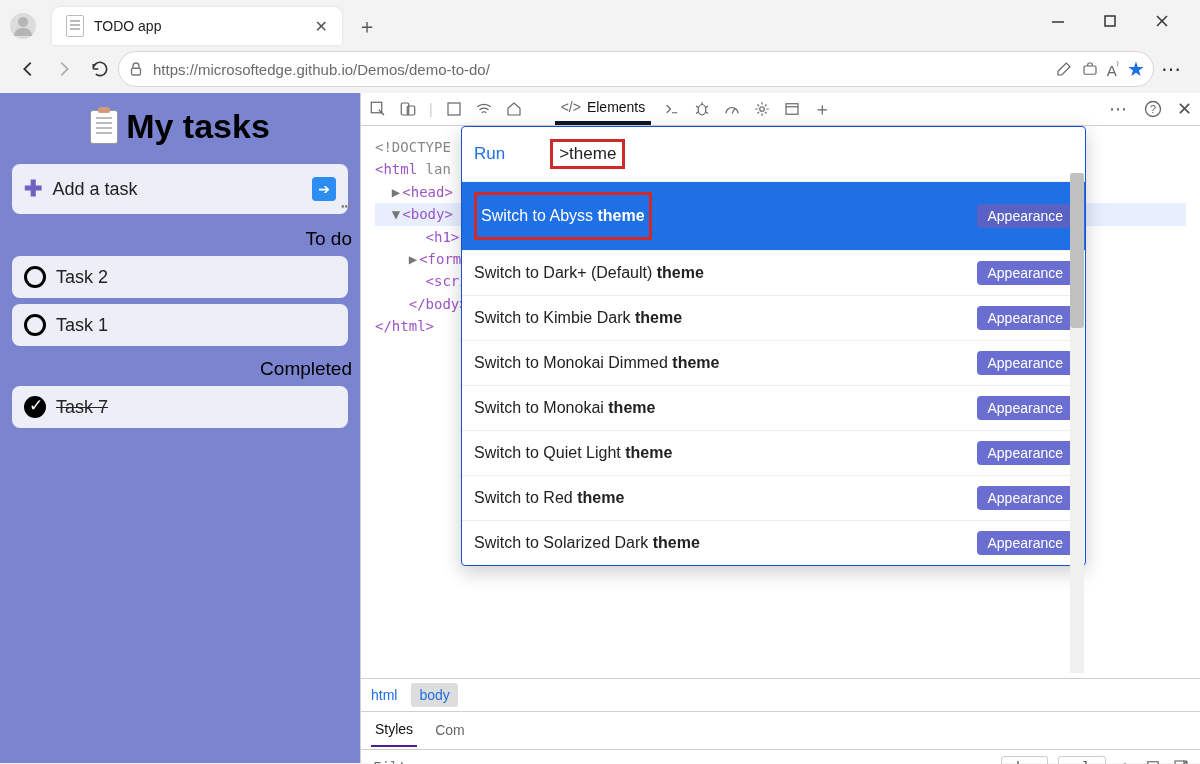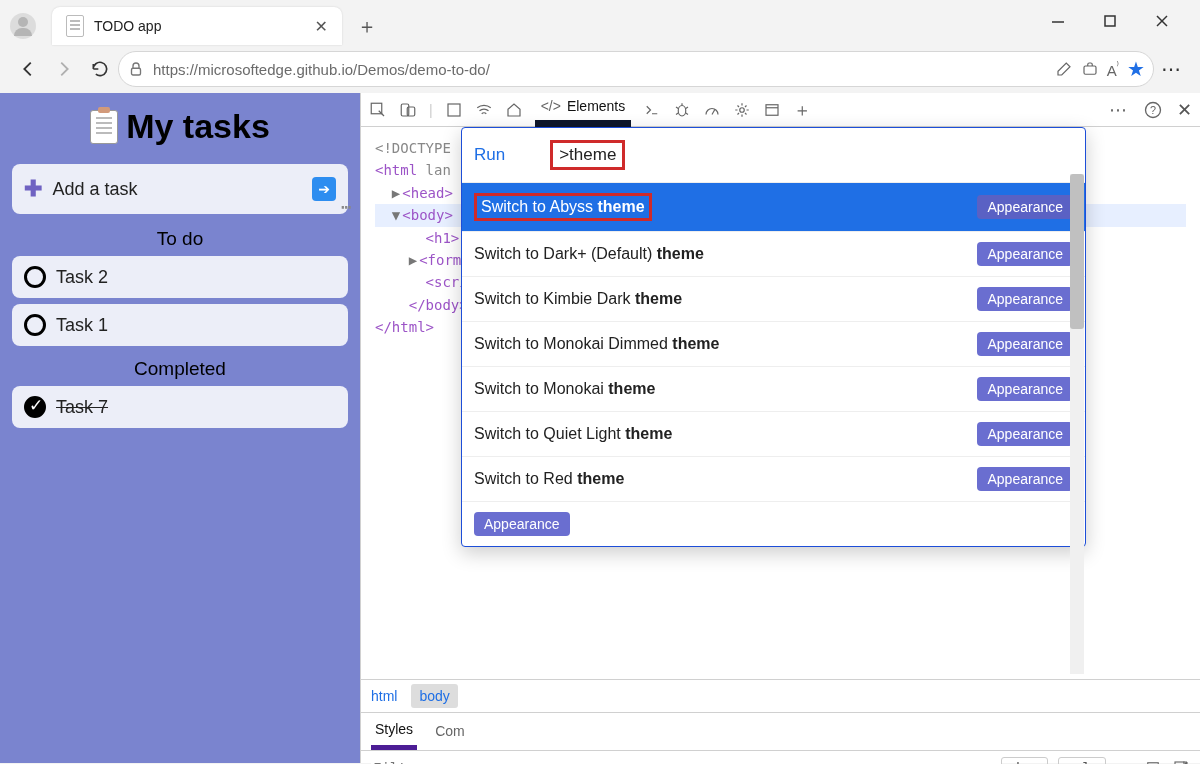--- a/index.html
+++ b/index.html
@@ -32,58 +32,58 @@
   
   .app { width:360px; background:#7a84cf; padding:10px 8px; }
   .app h1{ margin:4px 0 18px; font-size:34px; font-weight:800; color:#000; text-align:center;}
   .clipboard-icon{display:inline-block; width:28px; height:34px; background:#fff; border:1px solid #999; border-radius:3px; position:relative; vertical-align:-6px; margin-right:8px;}
   .clipboard-icon:before{content:"";position:absolute;top:-4px;left:7px;width:12px;height:6px;background:#d29a7a;border-radius:2px;}
   .clipboard-icon:after{content:"";position:absolute;top:6px;left:5px;right:5px;height:2px;background:#bbb;box-shadow:0 5px #bbb,0 10px #bbb,0 15px #bbb;}
   .card{ background:#eceef8; border-radius:8px; padding:10px 12px; margin:0 4px 14px; display:flex; align-items:center; gap:10px; font-size:18px;}
   .card.add{height:50px;}
   .plus{font-size:22px;color:#6f62c2;font-weight:700;}
   .arrow-box{margin-left:auto;width:24px;height:24px;background:#2d8df0;border-radius:4px;display:flex;align-items:center;justify-content:center;color:#fff;font-size:14px;}
-  .section{ text-align:center; color:#000; font-size:19px; margin:12px 0 6px;}
+  .section{ text-align:right; color:#000; font-size:19px; margin:12px 0 6px;}
   .task{ background:#eceef8; border-radius:8px; padding:10px 12px; margin:6px 4px; display:flex; align-items:center; gap:10px; font-size:18px;}
   .circle{width:22px;height:22px;border:3px solid #000;border-radius:50%;}
   .circle.done{background:#000;position:relative;}
   .circle.done:after{content:"✓";color:#fff;position:absolute;top:-4px;left:2px;font-size:17px;}
   .done-text{text-decoration:line-through;}
 
   
   .devtools{ flex:1; display:flex; flex-direction:column; background:#fff; border-left:1px solid #d0d0d0;}
   .dt-top{ height:34px; border-bottom:1px solid #d0d0d0; display:flex; align-items:center; padding:0 8px; gap:12px; color:#666; position:relative;}
-  .dt-top .tabactive{ color:#111; border-bottom:8px solid #0f172a; padding:6px 6px;}
+  .dt-top .tabactive{ color:#111; border-bottom:4px solid #0f172a; padding:6px 6px;margin-left:20px;}
   .dt-top-right{ margin-left:auto; display:flex; gap:14px; align-items:center;}
   .dt-body{ position:relative; flex:1; }
   .dom{ font-family:"Consolas",monospace; font-size:14px; padding:10px 14px; color:#333; line-height:1.6;}
   .dom .tag{ color:#9c54c7;}
   .dom .gray{ color:#888;}
   .row{white-space:pre;}
   .row.hl{ background:#e7efff;}
   .triangle{ color:#777; margin-right:2px;}
   .ellipsis { position:absolute; left:-20px; top:66px; color:#888; font-size:18px;}
 
   
   .palette{position:absolute; left:100px; top:0; width:625px; background:#fff; border:1px solid #1d4ed8; border-radius:4px; box-shadow:0 6px 20px rgba(0,0,0,.2);}
   .palette-head{display:flex;align-items:center;gap:10px;padding:12px 12px;}
   .run{color:#1f6fe5;font-size:17px;}
   .query-box{border:3px solid #cf2a2a; padding:2px 6px; font-size:17px;margin-left:35px;}
   .palette-list .item{display:flex;align-items:center;justify-content:space-between;padding:10px 12px;border-top:1px solid #eee;font-size:16px;}
   .palette-list .item.selected{background:#1f6fe5;color:#fff;}
   .palette-list .item.selected .badge{background:#5a61c4;color:#fff;}
-  .item.selected .wrap{border:3px solid #cf2a2a;padding:2px 4px;display:inline-block;}
+  .item.selected .wrap{border:3px solid #cf2a2a;padding:12px 4px;display:inline-block;}
   .badge{background:#6a6ed0;color:#fff;border-radius:4px;padding:4px 10px;font-size:14px;}
   .bold{font-weight:700;}
   .pal-scroll{position:absolute;right:1px;top:46px;width:14px;height:500px;background:#f0f0f0;}
   .pal-thumb{position:absolute;right:1px;top:46px;width:14px;height:155px;background:#c0c0c0;border-radius:3px;}
 
   .dt-mid{ height:34px; border-top:1px solid #d0d0d0; border-bottom:1px solid #d0d0d0; display:flex; align-items:center; padding:0 10px; gap:14px; color:#1f6fe5;}
   .dt-sub{ height:38px; border-bottom:1px solid #d0d0d0; display:flex; align-items:center; padding:0 10px; gap:18px; color:#666;}
-  .dt-sub .active{ color:#111; border-bottom:5px solid #4c1d95; padding:8px 4px;}
+  .dt-sub .active{ color:#111; border-bottom:2px solid #4c1d95; padding:8px 4px;}
   .filter-row{height:36px;border-bottom:1px solid #d0d0d0;display:flex;align-items:center;padding:0 10px;color:#999;}
   .filter-row input{border:none;outline:none;font-size:14px;color:#555;flex:1;font-family:monospace;}
   .filter-right{margin-left:auto;display:flex;gap:10px;font-family:monospace;color:#555;align-items:center;}
   .mono-btn{border:1px solid #ccc;padding:2px 6px;border-radius:3px;}
 
   .iconbox{width:20px;height:20px;}
 </style>
 </head>
 <body>
 
@@ -303,20 +303,21 @@
               </div>
               <div class="item">
                 <span>Switch to Quiet Light <span class="bold">theme</span></span>
                 <span class="badge">Appearance</span>
               </div>
               <div class="item">
                 <span>Switch to Red <span class="bold">theme</span></span>
                 <span class="badge">Appearance</span>
               </div>
               <div class="item">
+                <span>Switch to Solarized Dark <span class="bold">theme</span></span>
                 <span class="badge">Appearance</span>
               </div>
             </div>
           <div class="pal-scroll"></div>
           <div class="pal-thumb"></div>
         </div>
       </div>
 
       <div style="height:330px;"></div>
 

